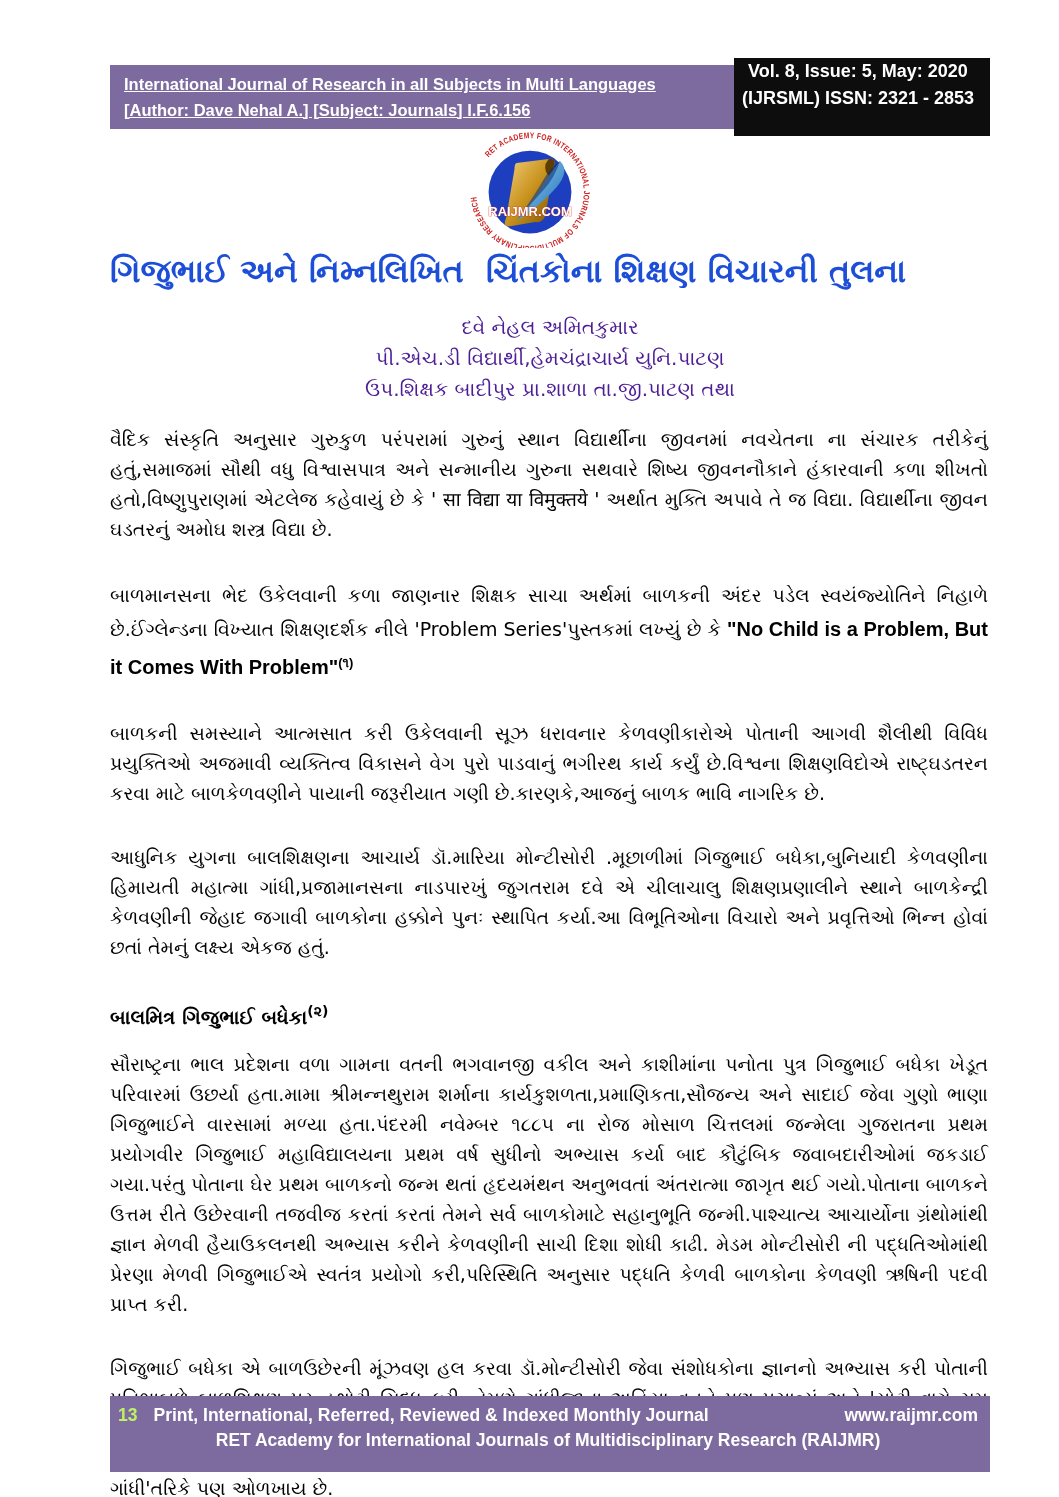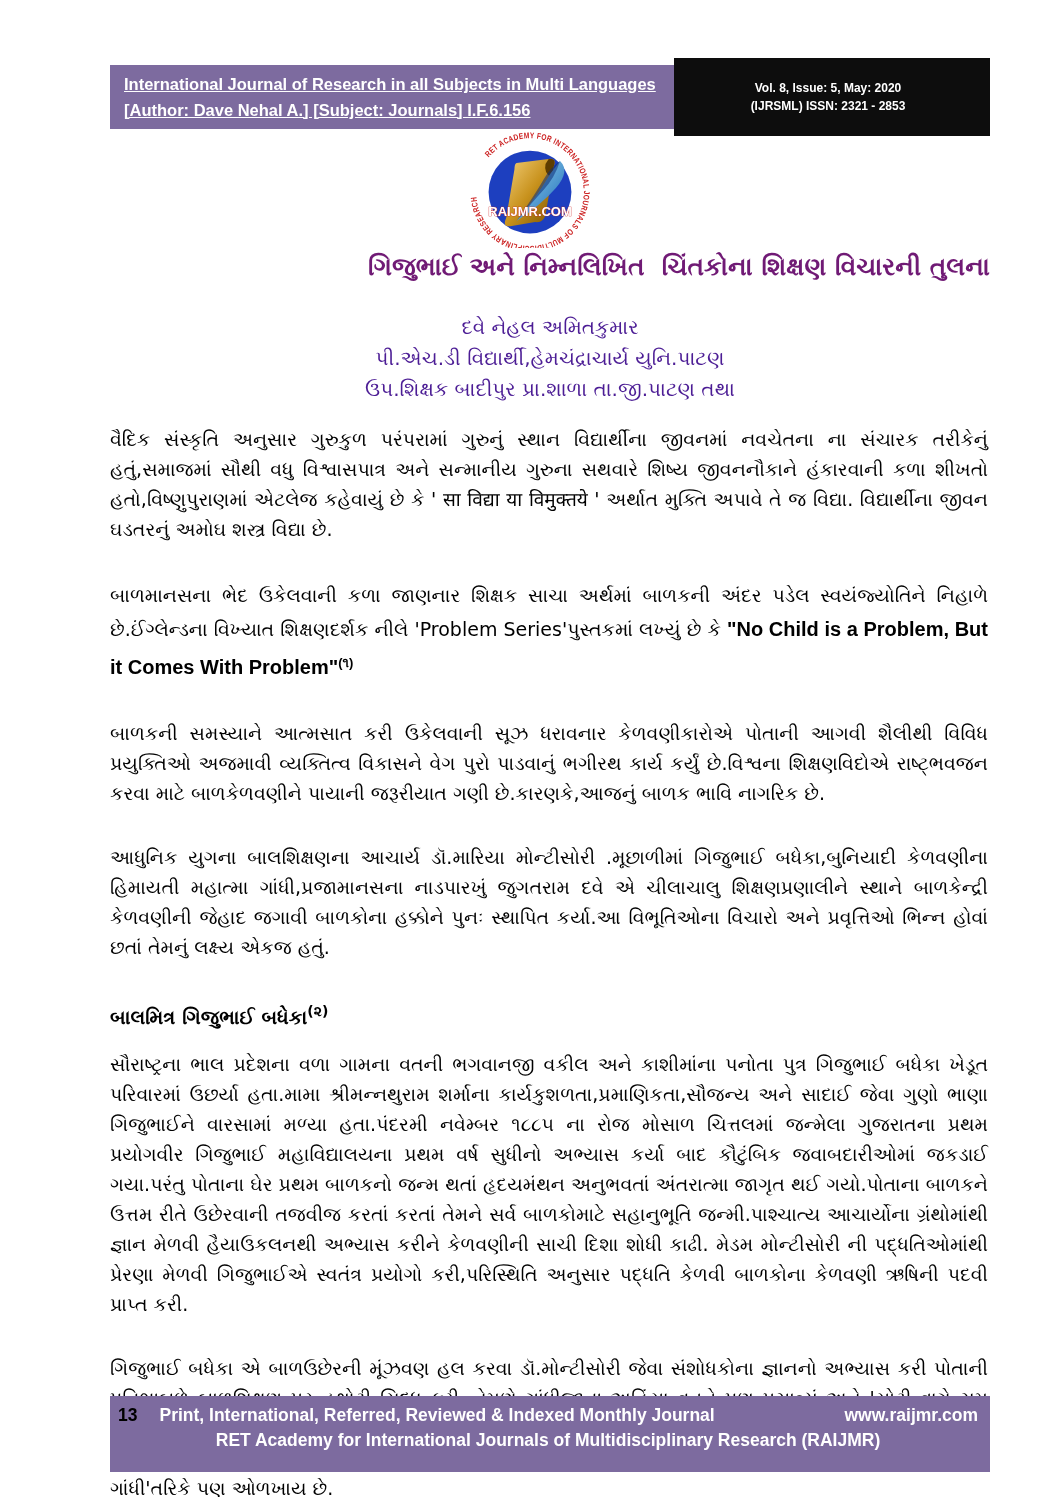--- a/index.html
+++ b/index.html
@@ -19,35 +19,35 @@
   }
   .header-band {
     background: #7d6b9f; color: #fff; height: 64px; flex: 1 1 auto;
     padding: 8px 16px 8px 14px;
     display: flex; flex-direction: column; justify-content: space-between;
     font-family: "Liberation Sans", sans-serif;
     font-weight: bold; font-size: 16.5px; line-height: 1.35;
     white-space: nowrap; overflow: hidden; text-decoration: underline;
   }
   .header-box {
-    background: #0d0d0d; color: #fff; height: 78px; width: 316px; flex: 0 0 auto;
-    display: flex; flex-direction: column; justify-content: center; align-items: center;
+    background: #0d0d0d; color: #fff; height: 78px; width: 256px; flex: 0 0 auto;
+    display: flex; flex-direction: column; align-items: center;
     font-family: "Liberation Sans", sans-serif;
-    font-weight: bold; font-size: 12px; line-height: 1.5;
+    font-weight: bold; font-size: 18px; line-height: 1.5;
     text-align: right; padding-right: 8px;
   }
 
   
   .logo-wrap { position: absolute; left: 0; top: 132px; width: 100%; display: flex; justify-content: center; }
   .logo-svg { width: 156px; height: 116px; }
 
   
   .article-title {
     position: absolute; left: 110px; top: 252px; width: 880px;
-    text-align: right; font-weight: bold; font-size: 25px; color: #701a75;
+    text-align: left; font-weight: bold; font-size: 32px; color: #1d4ed8;
     white-space: pre-wrap;
   }
   .authors {
     position: absolute; left: 110px; top: 312px; width: 880px;
     text-align: center; font-size: 20px; line-height: 31px; color: #4c1d95;
   }
 
   
   .body-text {
     position: absolute; left: 110px; top: 424px; width: 878px;
@@ -62,21 +62,21 @@
   .section-heading .sec-ref { font-size: 14px; vertical-align: super; }
 
   
   .footer-band {
     position: absolute; left: 110px; top: 1396px; width: 880px; height: 76px;
     background: #7d6b9f; color: #fff;
     font-family: "Liberation Sans", sans-serif; font-weight: bold; font-size: 17.5px;
     padding: 9px 12px 0 8px;
   }
   .footer-line1 { display: flex; align-items: baseline; }
-  .footer-pageno { color: #000000; margin-right: 6px; text-align: right; }
+  .footer-pageno { color: #bef264; margin-right: 0; text-align: right; }
   .footer-mid { flex: 1 1 auto; text-align: left; padding-left: 16px; }
   .footer-site { text-align: left; }
   .footer-line2 { text-align: center; margin-top: 4px; }
 </style>
 </head>
 <body>
 
 <div class="page">
 
   <div class="header-row">
@@ -128,21 +128,21 @@
     <div>પી.એચ.ડી વિદ્યાર્થી,હેમચંદ્રાચાર્ય યુનિ.પાટણ</div>
     <div>ઉપ.શિક્ષક બાદીપુર પ્રા.શાળા તા.જી.પાટણ તથા</div>
   </div>
 
   <div class="body-text">
 
     <p class="para"><span>વૈદિક સંસ્કૃતિ અનુસાર ગુરુકુળ પરંપરામાં ગુરુનું સ્થાન વિદ્યાર્થીના જીવનમાં નવચેતના ના સંચારક તરીકેનું હતું,સમાજમાં સૌથી વધુ વિશ્વાસપાત્ર અને સન્માનીય ગુરુના સથવારે શિષ્ય જીવનનૌકાને હંકારવાની કળા શીખતો હતો,વિષ્ણુપુરાણમાં એટલેજ કહેવાયું છે કે </span><span class="bold">' सा विद्या या विमुक्तये '</span><span> અર્થાત મુક્તિ અપાવે તે જ વિદ્યા. વિદ્યાર્થીના જીવન ઘડતરનું અમોઘ શસ્ત્ર </span><span class="bold">વિદ્યા</span><span> છે.</span></p>
 
     <p class="para para-2"><span>બાળમાનસના ભેદ ઉકેલવાની કળા જાણનાર શિક્ષક સાચા અર્થમાં બાળકની અંદર પડેલ સ્વયંજ્યોતિને નિહાળે છે.ઈંગ્લેન્ડના વિખ્યાત શિક્ષણદર્શક નીલે 'Problem Series'પુસ્તકમાં લખ્યું છે કે </span><span class="eng-bold">"No Child is a Problem, But it Comes With Problem"</span><span class="ref-sup">(૧)</span></p>
 
-    <p class="para">બાળકની સમસ્યાને આત્મસાત કરી ઉકેલવાની સૂઝ ધરાવનાર કેળવણીકારોએ પોતાની આગવી શૈલીથી વિવિધ પ્રયુક્તિઓ અજમાવી વ્યક્તિત્વ વિકાસને વેગ પુરો પાડવાનું ભગીરથ કાર્ય કર્યું છે.વિશ્વના શિક્ષણવિદોએ રાષ્ટ્ભવજન કરવા માટે બાળકેળવણીને પાયાની જરૂરીયાત ગણી છે.કારણકે,આજનું બાળક ભાવિ નાગરિક છે.</p>
+    <p class="para">બાળકની સમસ્યાને આત્મસાત કરી ઉકેલવાની સૂઝ ધરાવનાર કેળવણીકારોએ પોતાની આગવી શૈલીથી વિવિધ પ્રયુક્તિઓ અજમાવી વ્યક્તિત્વ વિકાસને વેગ પુરો પાડવાનું ભગીરથ કાર્ય કર્યું છે.વિશ્વના શિક્ષણવિદોએ રાષ્ટ્ઘડતરન કરવા માટે બાળકેળવણીને પાયાની જરૂરીયાત ગણી છે.કારણકે,આજનું બાળક ભાવિ નાગરિક છે.</p>
 
     <p class="para">આધુનિક યુગના બાલશિક્ષણના આચાર્ય ડૉ.મારિયા મોન્ટીસોરી .મૂછાળીમાં ગિજુભાઈ બધેકા,બુનિયાદી કેળવણીના હિમાયતી મહાત્મા ગાંધી,પ્રજામાનસના નાડપારખું જુગતરામ દવે એ ચીલાચાલુ શિક્ષણપ્રણાલીને સ્થાને બાળકેન્દ્રી કેળવણીની જેહાદ જગાવી બાળકોના હક્કોને પુનઃ સ્થાપિત કર્યા.આ વિભૂતિઓના વિચારો અને પ્રવૃત્તિઓ ભિન્ન હોવાં છતાં તેમનું લક્ષ્ય એકજ હતું.</p>
 
     <h2 class="section-heading"><span>બાલમિત્ર ગિજુભાઈ બધેકા</span><span class="sec-ref">(૨)</span></h2>
 
     <p class="para">સૌરાષ્ટ્રના ભાલ પ્રદેશના વળા ગામના વતની ભગવાનજી વકીલ અને કાશીમાંના પનોતા પુત્ર ગિજુભાઈ બધેકા ખેડૂત પરિવારમાં ઉછર્યા હતા.મામા શ્રીમન્નથુરામ શર્માના કાર્યકુશળતા,પ્રમાણિકતા,સૌજન્ય અને સાદાઈ જેવા ગુણો ભાણા ગિજુભાઈને વારસામાં મળ્યા હતા.પંદરમી નવેમ્બર ૧૮૮૫ ના રોજ મોસાળ ચિત્તલમાં જન્મેલા ગુજરાતના પ્રથમ પ્રયોગવીર ગિજુભાઈ મહાવિદ્યાલયના પ્રથમ વર્ષ સુધીનો અભ્યાસ કર્યા બાદ કૌટુંબિક જવાબદારીઓમાં જકડાઈ ગયા.પરંતુ પોતાના ઘેર પ્રથમ બાળકનો જન્મ થતાં  હૃદયમંથન અનુભવતાં અંતરાત્મા જાગૃત થઈ ગયો.પોતાના બાળકને ઉત્તમ રીતે ઉછેરવાની તજવીજ કરતાં કરતાં તેમને સર્વ બાળકોમાટે સહાનુભૂતિ જન્મી.પાશ્ચાત્ય આચાર્યોના ગ્રંથોમાંથી જ્ઞાન મેળવી હૈયાઉકલનથી અભ્યાસ કરીને કેળવણીની સાચી દિશા શોધી કાઢી. મેડમ મોન્ટીસોરી ની પદ્ધતિઓમાંથી પ્રેરણા મેળવી ગિજુભાઈએ સ્વતંત્ર પ્રયોગો કરી,પરિસ્થિતિ અનુસાર પદ્ધતિ કેળવી બાળકોના કેળવણી ઋષિની પદવી પ્રાપ્ત કરી.</p>
 
     <p class="para">ગિજુભાઈ બધેકા એ બાળઉછેરની મૂંઝવણ હલ કરવા ડૉ.મોન્ટીસોરી  જેવા સંશોધકોના જ્ઞાનનો અભ્યાસ કરી પોતાની પ્રતિભાબળે બાળશિક્ષણ પર હથોટી સિદ્ધ કરી. તેમણે ગાંધીજીના અહિંસા વ્રતને પણ પચાવ્યું અને 'સોટી વાગે ચમ ચમ,વિદ્યા આવે રમ ઝમ'ના યુગમાં અહિંસક રીતે શિક્ષણનું દાન આપી નવા આયામો પ્રસ્થાપિત કર્યા.તેમણે અનુભવજન્ય તારણોને આધારે ભારતવર્ષની શિક્ષણપ્રણાલીને નવી દિશા અર્પી.આથી,ગિજુભાઈ બધેકા 'બાળકોના ગાંધી'તરિકે પણ ઓળખાય છે.</p>
 
   </div>

